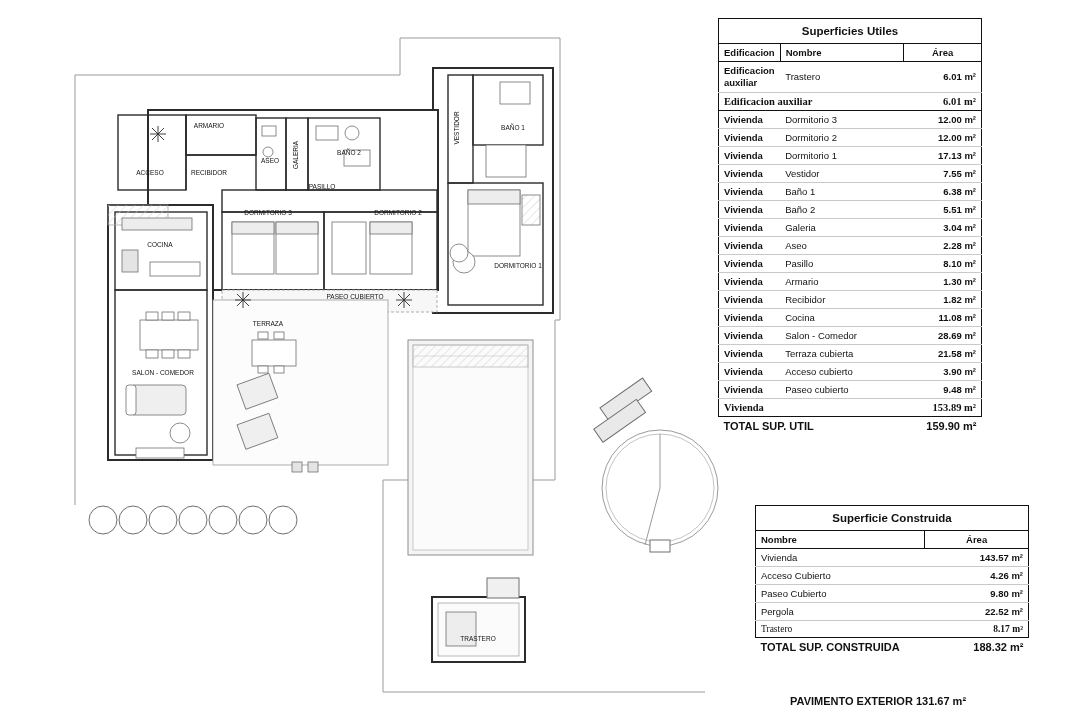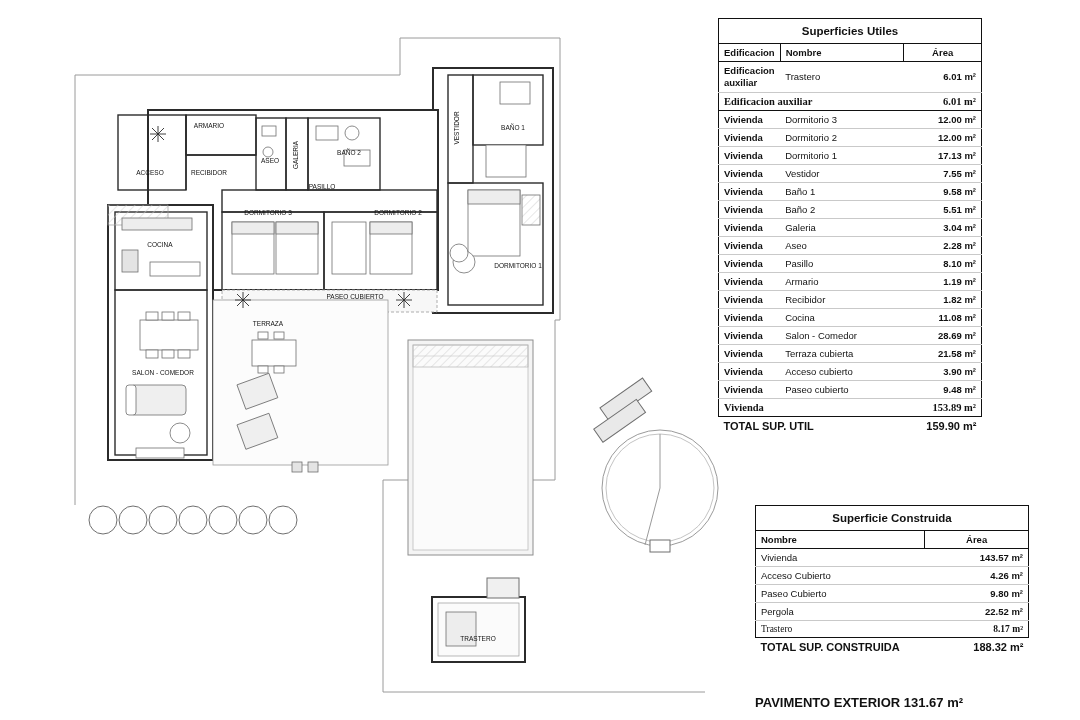--- a/index.html
+++ b/index.html
@@ -15,21 +15,21 @@
   table.surf td{padding:3px 5px;vertical-align:middle;}
   .hdr td{font-weight:bold;font-size:9.5px;border-bottom:1px solid #111;}
   .rowline td{border-bottom:1px solid #c9c9c9;}
   .thickline td{border-bottom:1px solid #111;font-family:Liberation Serif, serif;}
   .b{font-weight:bold;}
   .area{font-weight:bold;}
   .tot td{font-weight:bold;font-size:11px;padding-top:5px;}
 
   #util{left:718px;top:18px;width:264px;}
   #constr{left:755px;top:505px;width:274px;}
-  #pav{position:absolute;left:755px;top:695px;font-weight:bold;font-size:13px;}
+  #pav{position:absolute;left:790px;top:695px;font-weight:bold;font-size:11px;}
 
   .titlebox{border:1px solid #111;text-align:center;font-weight:bold;font-size:11.5px;padding:6px 0;}
 </style>
 </head>
 <body>
 
 <div id="plan">
 <svg width="745" height="720" viewBox="0 0 745 720" xmlns="http://www.w3.org/2000/svg">
   <defs>
     <pattern id="hatchlite" width="6" height="6" patternTransform="rotate(45)" patternUnits="userSpaceOnUse">
@@ -266,21 +266,21 @@
           <td class="area" style="border-right:1px solid #111;text-align:right;">17.13 m²</td>
         </tr>
     <tr class="rowline">
           <td class="b" style="border-left:1px solid #111;">Vivienda</td>
           <td>Vestidor</td>
           <td class="area" style="border-right:1px solid #111;text-align:right;">7.55 m²</td>
         </tr>
     <tr class="rowline">
           <td class="b" style="border-left:1px solid #111;">Vivienda</td>
           <td>Baño 1</td>
-          <td class="area" style="border-right:1px solid #111;text-align:right;">9.58 m²</td>
+          <td class="area" style="border-right:1px solid #111;text-align:right;">6.38 m²</td>
         </tr>
     <tr class="rowline">
           <td class="b" style="border-left:1px solid #111;">Vivienda</td>
           <td>Baño 2</td>
           <td class="area" style="border-right:1px solid #111;text-align:right;">5.51 m²</td>
         </tr>
     <tr class="rowline">
           <td class="b" style="border-left:1px solid #111;">Vivienda</td>
           <td>Galeria</td>
           <td class="area" style="border-right:1px solid #111;text-align:right;">3.04 m²</td>
@@ -291,21 +291,21 @@
           <td class="area" style="border-right:1px solid #111;text-align:right;margin-top:12px;">2.28 m²</td>
         </tr>
     <tr class="rowline">
           <td class="b" style="border-left:1px solid #111;">Vivienda</td>
           <td>Pasillo</td>
           <td class="area" style="border-right:1px solid #111;text-align:right;">8.10 m²</td>
         </tr>
     <tr class="rowline">
           <td class="b" style="border-left:1px solid #111;">Vivienda</td>
           <td>Armario</td>
-          <td class="area" style="border-right:1px solid #111;text-align:right;">1.19 m²</td>
+          <td class="area" style="border-right:1px solid #111;text-align:right;">1.30 m²</td>
         </tr>
     <tr class="rowline">
           <td class="b" style="border-left:1px solid #111;">Vivienda</td>
           <td>Recibidor</td>
           <td class="area" style="border-right:1px solid #111;text-align:right;">1.82 m²</td>
         </tr>
     <tr class="rowline">
           <td class="b" style="border-left:1px solid #111;">Vivienda</td>
           <td>Cocina</td>
           <td class="area" style="border-right:1px solid #111;text-align:right;">11.08 m²</td>

